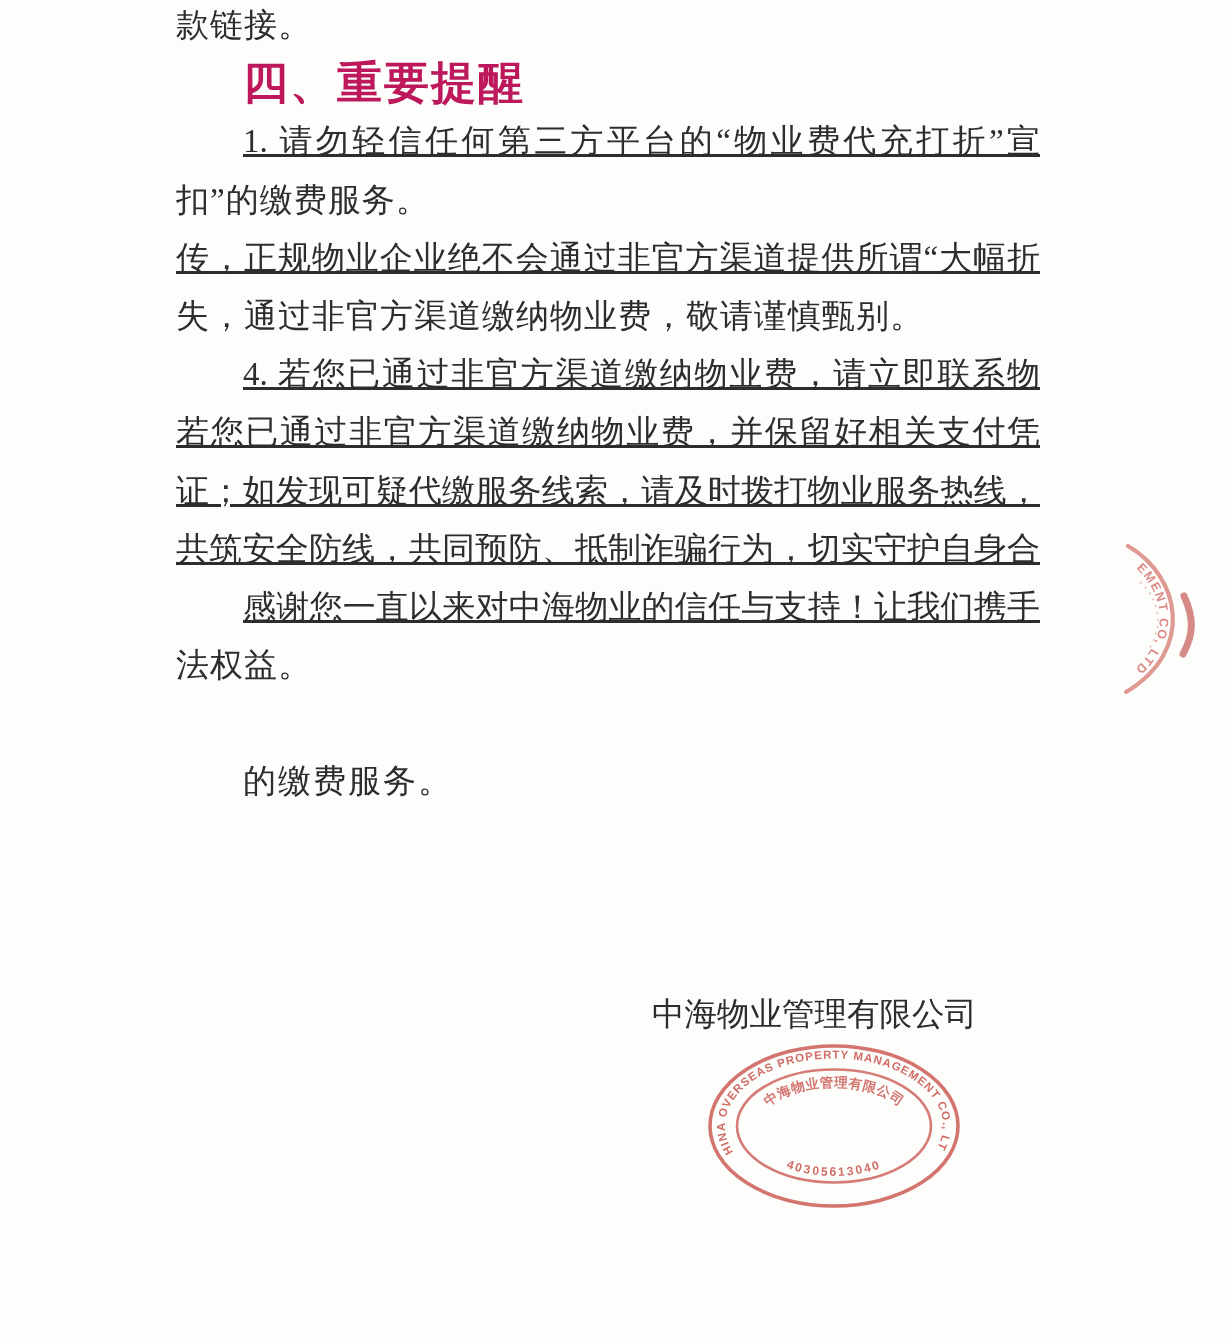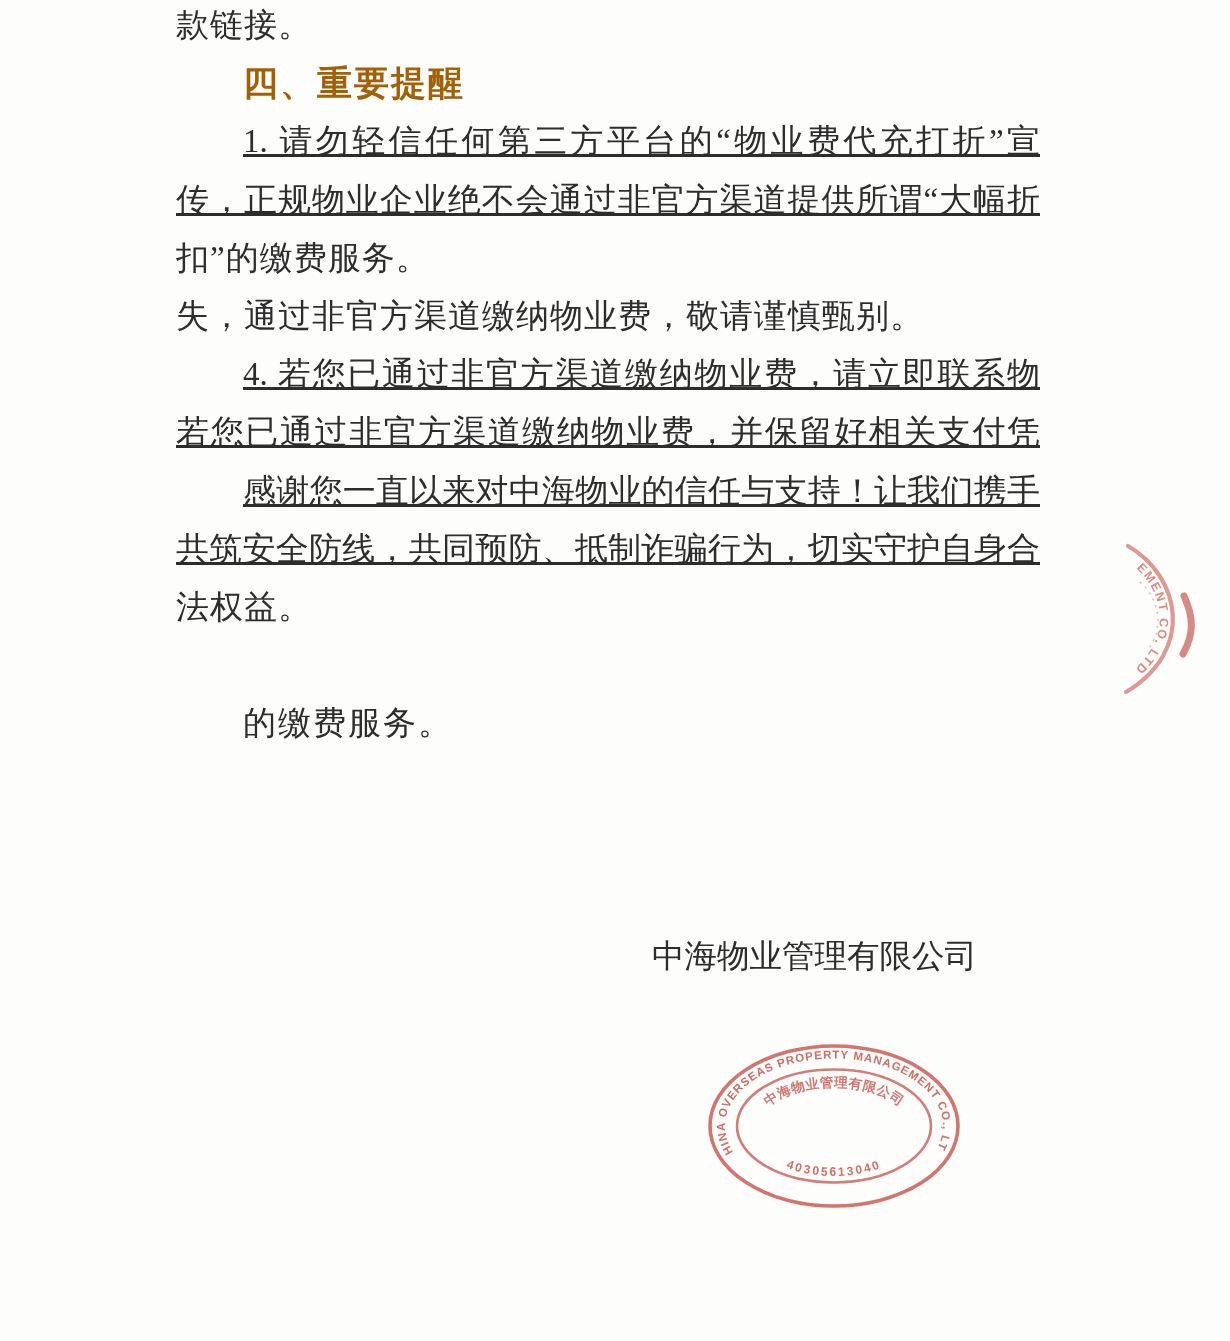--- a/index.html
+++ b/index.html
@@ -18,21 +18,21 @@
     font-size:33px;letter-spacing:1px;color:#2d2d2d;
     white-space:pre;
   }
   .line.justify{
     text-align:justify;text-align-last:justify;
     letter-spacing:0;white-space:normal;text-decoration:underline;
   }
   .line.indent{padding-left:67px;}
   .line.heading{
     font-family:"Liberation Sans","DejaVu Sans",sans-serif;
-    font-weight:700;font-size:35px;color:#a16207;letter-spacing:2px;
+    font-weight:700;font-size:45px;color:#be185d;letter-spacing:2px;
   }
   .line.closing{letter-spacing:2px;}
   .line.company{padding-left:476px;font-size:32.5px;letter-spacing:0;}
   .line.date{padding-left:534px;letter-spacing:1.5px;}
   
   .seal-main{position:absolute;left:704px;top:1041px;width:260px;height:170px;z-index:2;opacity:.88;}
   .seal-partial{position:absolute;left:1096px;top:530px;width:126px;height:172px;z-index:2;opacity:.8;}
   .seal-text{font-family:"Liberation Sans","DejaVu Sans",sans-serif;font-weight:700;}
 </style>
 </head>
@@ -66,27 +66,28 @@
     <path id="ghostArc" fill="none" d="M 26 28 C 70 54, 83 112, 24 150"></path>
     <text class="seal-text" font-size="12.5" letter-spacing="1.5" fill="#cb554d" fill-opacity="0.85">
       <textPath href="#ghostArc" startOffset="50%" text-anchor="middle">EMENT CO. LTD</textPath>
     </text>
   </svg>
 
   <div class="textblock">
       <div class="line">款链接。</div>
       <div class="line heading indent">四、重要提醒</div>
       <div class="line indent justify">1.  请勿轻信任何第三方平台的“物业费代充打折”宣</div>
+      <div class="line">扣”的缴费服务。</div>
       <div class="line justify">传，正规物业企业绝不会通过非官方渠道提供所谓“大幅折</div>
-      <div class="line">扣”的缴费服务。</div>
       <div class="line">失，通过非官方渠道缴纳物业费，敬请谨慎甄别。</div>
       <div class="line indent justify">4.  若您已通过非官方渠道缴纳物业费，请立即联系物</div>
       <div class="line justify">若您已通过非官方渠道缴纳物业费，并保留好相关支付凭</div>
+      <div class="line justify">证；如发现可疑代缴服务线索，请及时拨打物业服务热线，</div>
+      <div class="line justify">共筑安全防线，共同预防、抵制诈骗行为，切实守护自身合</div>
       <div class="line indent justify">感谢您一直以来对中海物业的信任与支持！让我们携手</div>
-      <div class="line justify">共筑安全防线，共同预防、抵制诈骗行为，切实守护自身合</div>
       <div class="line">法权益。</div>
       <div class="line"></div>
       <div class="line closing indent">的缴费服务。</div>
       <div class="line"></div>
       <div class="line"></div>
       <div class="line"></div>
       <div class="line company">中海物业管理有限公司</div>
     </div>
 
 </div>

